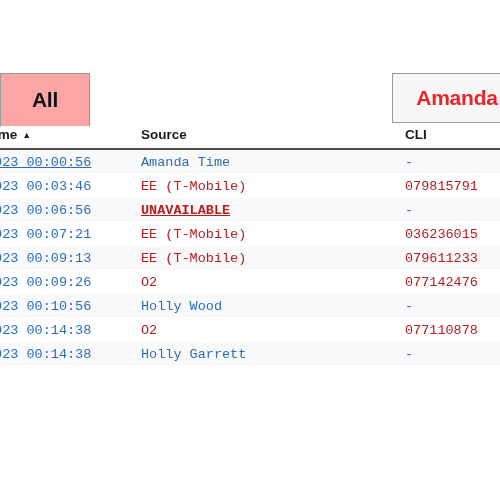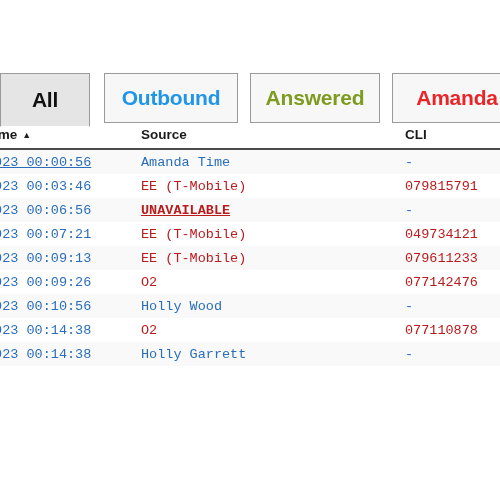--- a/index.html
+++ b/index.html
@@ -64,21 +64,21 @@
     display: flex;
     align-items: center;
     justify-content: center;
     font-size: 21px;
     font-weight: bold;
     letter-spacing: -0.2px;
     cursor: pointer;
     user-select: none;
   }
   .tab.active {
-    background: #e5e5e5;
+    background: #fca5a5;
     border-bottom-color: #ffffff;
     height: 54px;
     z-index: 3;
   }
 
   
   .table-wrap {
     position: absolute;
     top: 127px;
     left: 0;
@@ -143,26 +143,20 @@
 </head>
 <body>
 
 <div id="viewport">
   <div id="canvas">
 
     <div class="tabbar">
       <div class="tabbar-baseline"></div>
     <div class="tab active" style="left: 14px; width: 90px; color: rgb(17, 17, 17);">
           <span>All</span>
-        </div>
-        <div class="tab" style="left: 118px; width: 134px; color: rgb(33, 150, 232);">
-          <span>Outbound</span>
-        </div>
-        <div class="tab" style="left: 264px; width: 130px; color: rgb(125, 155, 30);">
-          <span>Answered</span>
         </div>
         <div class="tab" style="left: 406px; width: 130px; color: rgb(232, 38, 42);">
           <span>Amanda</span>
         </div>
       </div>
 
     <div class="table-wrap">
       <table class="calls">
         <colgroup>
           <col class="col-time">
@@ -194,21 +188,21 @@
               <td class="c-cli"><span class="plain">079815791</span></td>
             </tr>
             <tr class="odd">
               <td class="c-time"><span class="link">2023 00:06:56</span></td>
               <td class="c-source"><span class="plain u">UNAVAILABLE</span></td>
               <td class="c-cli"><span class="dash">-</span></td>
             </tr>
             <tr class="even">
               <td class="c-time"><span class="link">2023 00:07:21</span></td>
               <td class="c-source"><span class="plain">EE (T-Mobile)</span></td>
-              <td class="c-cli"><span class="plain">049734121</span></td>
+              <td class="c-cli"><span class="plain">036236015</span></td>
             </tr>
             <tr class="odd">
               <td class="c-time"><span class="link">2023 00:09:13</span></td>
               <td class="c-source"><span class="plain">EE (T-Mobile)</span></td>
               <td class="c-cli"><span class="plain">079611233</span></td>
             </tr>
             <tr class="even">
               <td class="c-time"><span class="link">2023 00:09:26</span></td>
               <td class="c-source"><span class="plain">O2</span></td>
               <td class="c-cli"><span class="plain">077142476</span></td>

